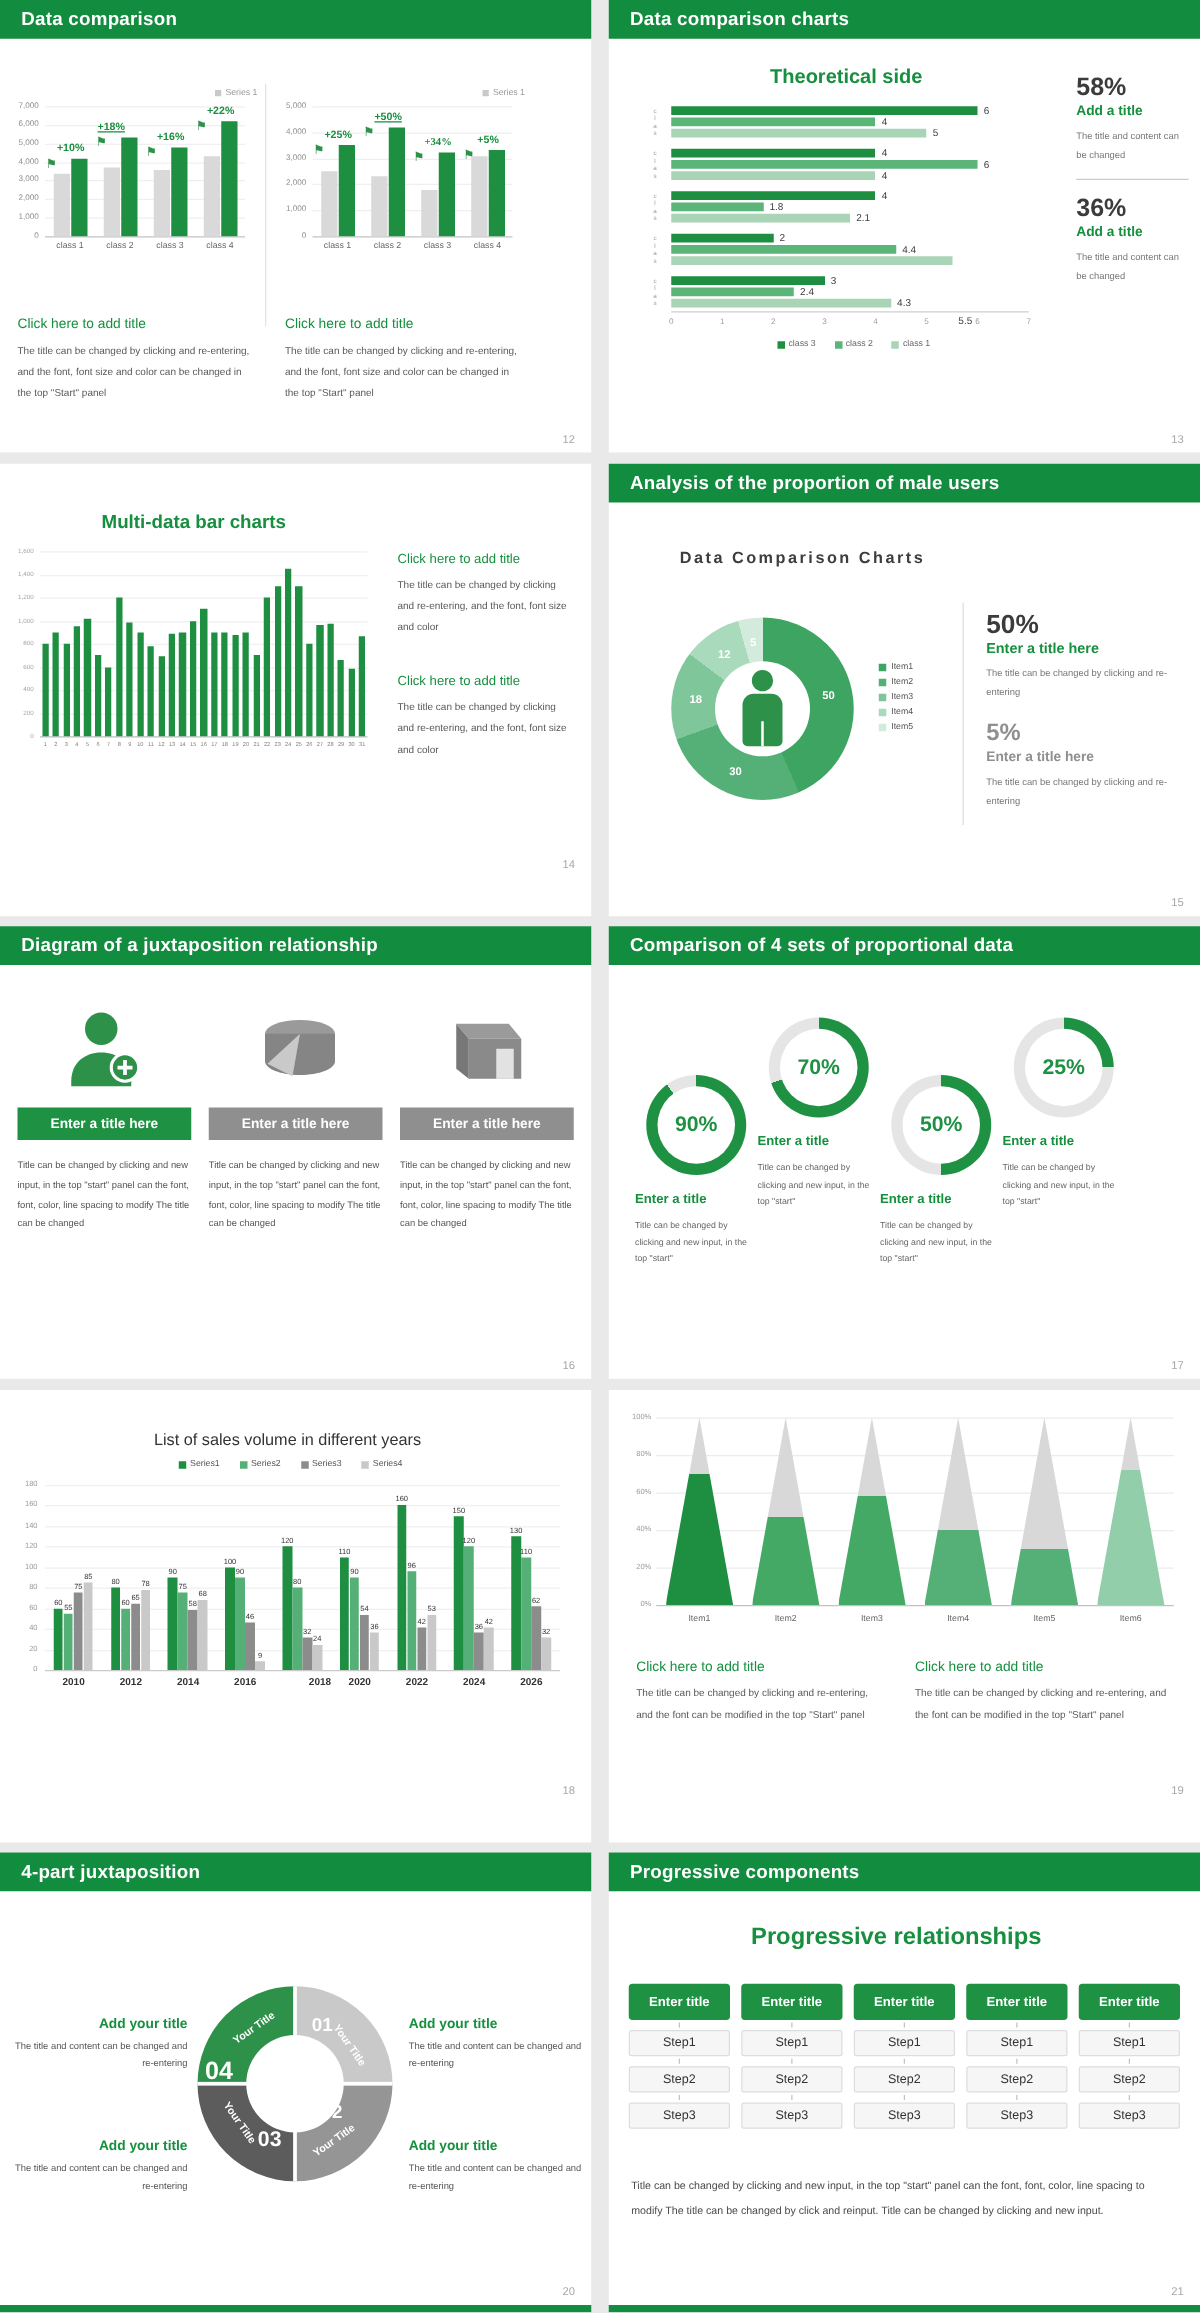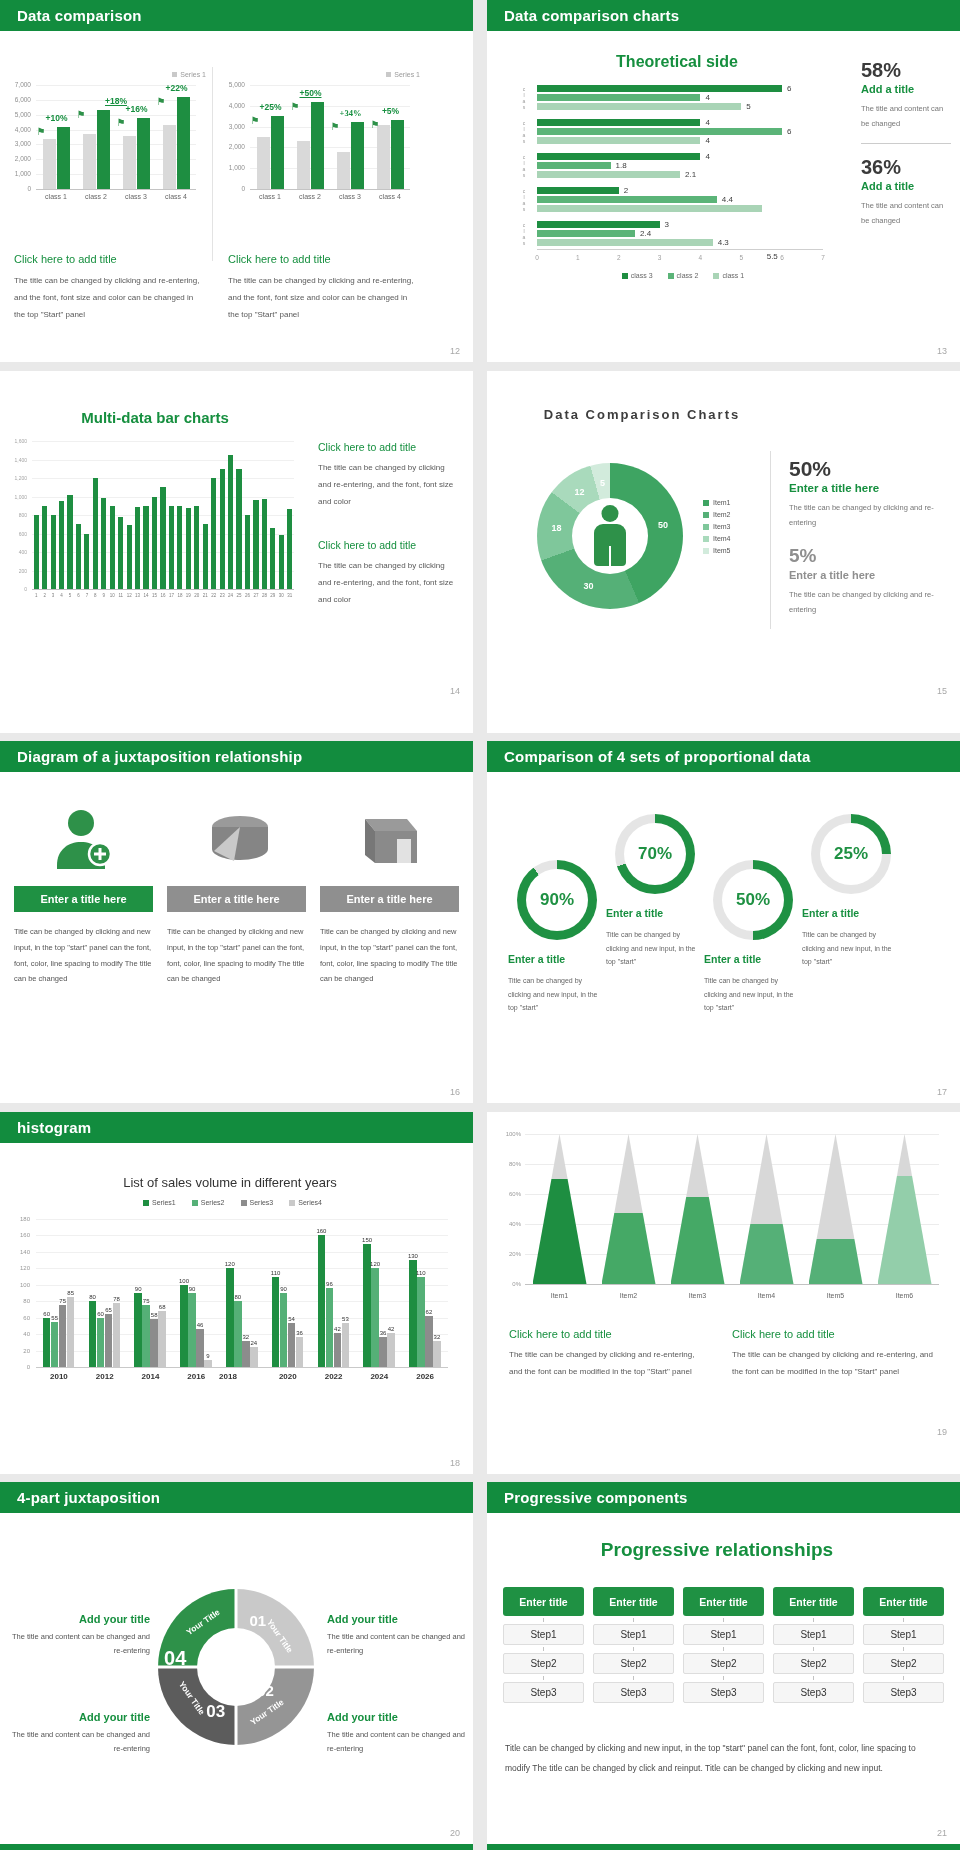--- a/index.html
+++ b/index.html
@@ -49,21 +49,21 @@
             <div style="position: absolute; left: 0px; right: 0px; top: 44.6px; height: 1px; background: rgb(239, 239, 239);"></div>
             <div style="position: absolute; left: 0px; right: 0px; top: 29.7px; height: 1px; background: rgb(239, 239, 239);"></div>
             <div style="position: absolute; left: 0px; right: 0px; top: 14.9px; height: 1px; background: rgb(239, 239, 239);"></div>
             <div style="position: absolute; left: 0px; right: 0px; top: 0px; height: 1px; background: rgb(239, 239, 239);"></div>
             <div style="position: absolute; left: 6.5px; bottom: 0px; width: 13px; height: 50.5px; background: rgb(217, 217, 217);"></div>
             <div style="position: absolute; left: 20.5px; bottom: 0px; width: 13px; height: 62.4px; background: rgb(30, 142, 65);"></div>
             <div style="position: absolute; left: -0.5px; bottom: 66.4px; width: 42px; text-align: center; font-size: 8.5px; font-weight: bold; color: rgb(22, 143, 63);">+10%</div>
             <div style="position: absolute; left: 0.5px; bottom: 52.4px; font-size: 10px; color: rgb(46, 145, 73);">⚑</div>
             <div style="position: absolute; left: 46.5px; bottom: 0px; width: 13px; height: 55px; background: rgb(217, 217, 217);"></div>
             <div style="position: absolute; left: 60.5px; bottom: 0px; width: 13px; height: 78.7px; background: rgb(30, 142, 65);"></div>
-            <div style="position: absolute; left: 49px; bottom: 82.7px; width: 42px; text-align: right; font-size: 8.5px; font-weight: bold; color: rgb(22, 143, 63); text-decoration: underline;">+18%</div>
+            <div style="position: absolute; left: 32px; bottom: 82.7px; width: 42px; text-align: center; font-size: 8.5px; font-weight: bold; color: rgb(22, 143, 63); text-decoration: underline;">+18%</div>
             <div style="position: absolute; left: 40.5px; bottom: 68.7px; font-size: 10px; color: rgb(46, 145, 73);">⚑</div>
             <div style="position: absolute; left: 86.5px; bottom: 0px; width: 13px; height: 53.5px; background: rgb(217, 217, 217);"></div>
             <div style="position: absolute; left: 100.5px; bottom: 0px; width: 13px; height: 71.3px; background: rgb(30, 142, 65);"></div>
             <div style="position: absolute; left: 79.5px; bottom: 75.3px; width: 42px; text-align: center; font-size: 8.5px; font-weight: bold; color: rgb(22, 143, 63);">+16%</div>
             <div style="position: absolute; left: 80.5px; bottom: 61.3px; font-size: 10px; color: rgb(46, 145, 73);">⚑</div>
             <div style="position: absolute; left: 126.5px; bottom: 0px; width: 13px; height: 63.9px; background: rgb(217, 217, 217);"></div>
             <div style="position: absolute; left: 140.5px; bottom: 0px; width: 13px; height: 92.1px; background: rgb(30, 142, 65);"></div>
             <div style="position: absolute; left: 119.5px; bottom: 96.1px; width: 42px; text-align: center; font-size: 8.5px; font-weight: bold; color: rgb(22, 143, 63);">+22%</div>
             <div style="position: absolute; left: 120.5px; bottom: 82.1px; font-size: 10px; color: rgb(46, 145, 73);">⚑</div>
           </div>
@@ -303,20 +303,21 @@
       </div>
       <div class="abs" style="left:318px;top:168px;width:142px">
         <div class="t1" style="font-size:10.5px">Click here to add title</div>
         <div class="b2">The title can be changed by clicking and re-entering, and the font, font size and color</div>
       </div>
       <div class="pg">14</div>
     </div>
   </div>
 
   <div class="slide" style="left:487px;top:371px">
+    <div class="sh">Analysis of the proportion of male users</div>
     <div class="sb">
       <div class="abs" style="left:10px;top:36px;width:290px;text-align:center;font-size:13px;font-weight:bold;color:#3d3d3d;letter-spacing:2px">Data Comparison Charts</div>
       <div id="cdonut" class="chart" style="left:50px;top:92px;width:146px;height:146px">
           <div style="position: absolute; inset: 0px; border-radius: 50%; background: conic-gradient(rgb(62, 164, 98) 0deg, rgb(62, 164, 98) 156.5deg, rgb(85, 176, 119) 156.5deg, rgb(85, 176, 119) 250.4deg, rgb(127, 199, 155) 250.4deg, rgb(127, 199, 155) 306.8deg, rgb(169, 218, 188) 306.8deg, rgb(169, 218, 188) 344.3deg, rgb(210, 235, 220) 344.3deg, rgb(210, 235, 220) 360deg);"></div>
           <div style="position: absolute; inset: 35px; border-radius: 50%; background: rgb(255, 255, 255);"></div>
           <div style="position: absolute; left: 125.9px; top: 62px; transform: translate(-50%, -50%); font-size: 9px; font-weight: bold; color: rgb(255, 255, 255);">50</div>
           <div style="position: absolute; left: 51.5px; top: 122.5px; transform: translate(-50%, -50%); font-size: 9px; font-weight: bold; color: rgb(255, 255, 255);">30</div>
           <div style="position: absolute; left: 19.6px; top: 64.9px; transform: translate(-50%, -50%); font-size: 9px; font-weight: bold; color: rgb(255, 255, 255);">18</div>
           <div style="position: absolute; left: 42.5px; top: 28.5px; transform: translate(-50%, -50%); font-size: 9px; font-weight: bold; color: rgb(255, 255, 255);">12</div>
           <div style="position: absolute; left: 65.6px; top: 19.5px; transform: translate(-50%, -50%); font-size: 9px; font-weight: bold; color: rgb(255, 255, 255);">5</div>
@@ -433,21 +434,20 @@
             <div class="hole">25%</div>
           </div>
         <div class="gtitle">Enter a title</div>
         <div class="gbody">Title can be changed by clicking and new input, in the top "start"</div>
       </div>
       <div class="pg">17</div>
     </div>
   </div>
 
   <div class="slide" style="left:0;top:1112px">
-    <div class="sh">histogram</div>
     <div class="sb">
       <div class="abs" style="left:20px;top:32px;width:420px;text-align:center;font-size:13px;font-weight:500;color:#333">List of sales volume in different years</div>
       <div id="c7" class="chart" style="left:10px;top:56px;width:445px;height:200px">
           <div style="position: absolute; left: 0px; right: 0px; top: 0px; display: flex; justify-content: center; gap: 16px; font-size: 7px; color: rgb(85, 85, 85);">
             <div style="display: flex; align-items: center; gap: 3px;">
               <div style="width: 6px; height: 6px; background: rgb(30, 142, 65);"></div>
               <div>Series1</div>
             </div>
             <div style="display: flex; align-items: center; gap: 3px;">
               <div style="width: 6px; height: 6px; background: rgb(85, 176, 119);"></div>
@@ -552,21 +552,21 @@
           <div style="position: absolute; left: 0px; top: 99.2px; width: 20px; text-align: right; font-size: 6px; color: rgb(153, 153, 153);">80</div>
           <div style="position: absolute; left: 0px; top: 82.8px; width: 20px; text-align: right; font-size: 6px; color: rgb(153, 153, 153);">100</div>
           <div style="position: absolute; left: 0px; top: 66.3px; width: 20px; text-align: right; font-size: 6px; color: rgb(153, 153, 153);">120</div>
           <div style="position: absolute; left: 0px; top: 49.9px; width: 20px; text-align: right; font-size: 6px; color: rgb(153, 153, 153);">140</div>
           <div style="position: absolute; left: 0px; top: 33.4px; width: 20px; text-align: right; font-size: 6px; color: rgb(153, 153, 153);">160</div>
           <div style="position: absolute; left: 0px; top: 17px; width: 20px; text-align: right; font-size: 6px; color: rgb(153, 153, 153);">180</div>
           <div style="position: absolute; left: 26px; top: 173px; width: 45.8px; text-align: center; font-size: 8px; font-weight: 600; color: rgb(51, 51, 51);">2010</div>
           <div style="position: absolute; left: 71.8px; top: 173px; width: 45.8px; text-align: center; font-size: 8px; font-weight: 600; color: rgb(51, 51, 51);">2012</div>
           <div style="position: absolute; left: 117.6px; top: 173px; width: 45.8px; text-align: center; font-size: 8px; font-weight: 600; color: rgb(51, 51, 51);">2014</div>
           <div style="position: absolute; left: 163.3px; top: 173px; width: 45.8px; text-align: center; font-size: 8px; font-weight: 600; color: rgb(51, 51, 51);">2016</div>
-          <div style="position: absolute; left: 209.1px; top: 173px; width: 45.8px; text-align: left; font-size: 8px; font-weight: 600; color: rgb(51, 51, 51);">2018</div>
+          <div style="position: absolute; left: 209.1px; top: 173px; width: 45.8px; text-align: right; font-size: 8px; font-weight: 600; color: rgb(51, 51, 51);">2018</div>
           <div style="position: absolute; left: 254.9px; top: 173px; width: 45.8px; text-align: center; font-size: 8px; font-weight: 600; color: rgb(51, 51, 51);">2020</div>
           <div style="position: absolute; left: 300.7px; top: 173px; width: 45.8px; text-align: center; font-size: 8px; font-weight: 600; color: rgb(51, 51, 51);">2022</div>
           <div style="position: absolute; left: 346.4px; top: 173px; width: 45.8px; text-align: center; font-size: 8px; font-weight: 600; color: rgb(51, 51, 51);">2024</div>
           <div style="position: absolute; left: 392.2px; top: 173px; width: 45.8px; text-align: center; font-size: 8px; font-weight: 600; color: rgb(51, 51, 51);">2026</div>
         </div>
       <div class="pg">18</div>
     </div>
   </div>
 
   <div class="slide" style="left:487px;top:1112px">

